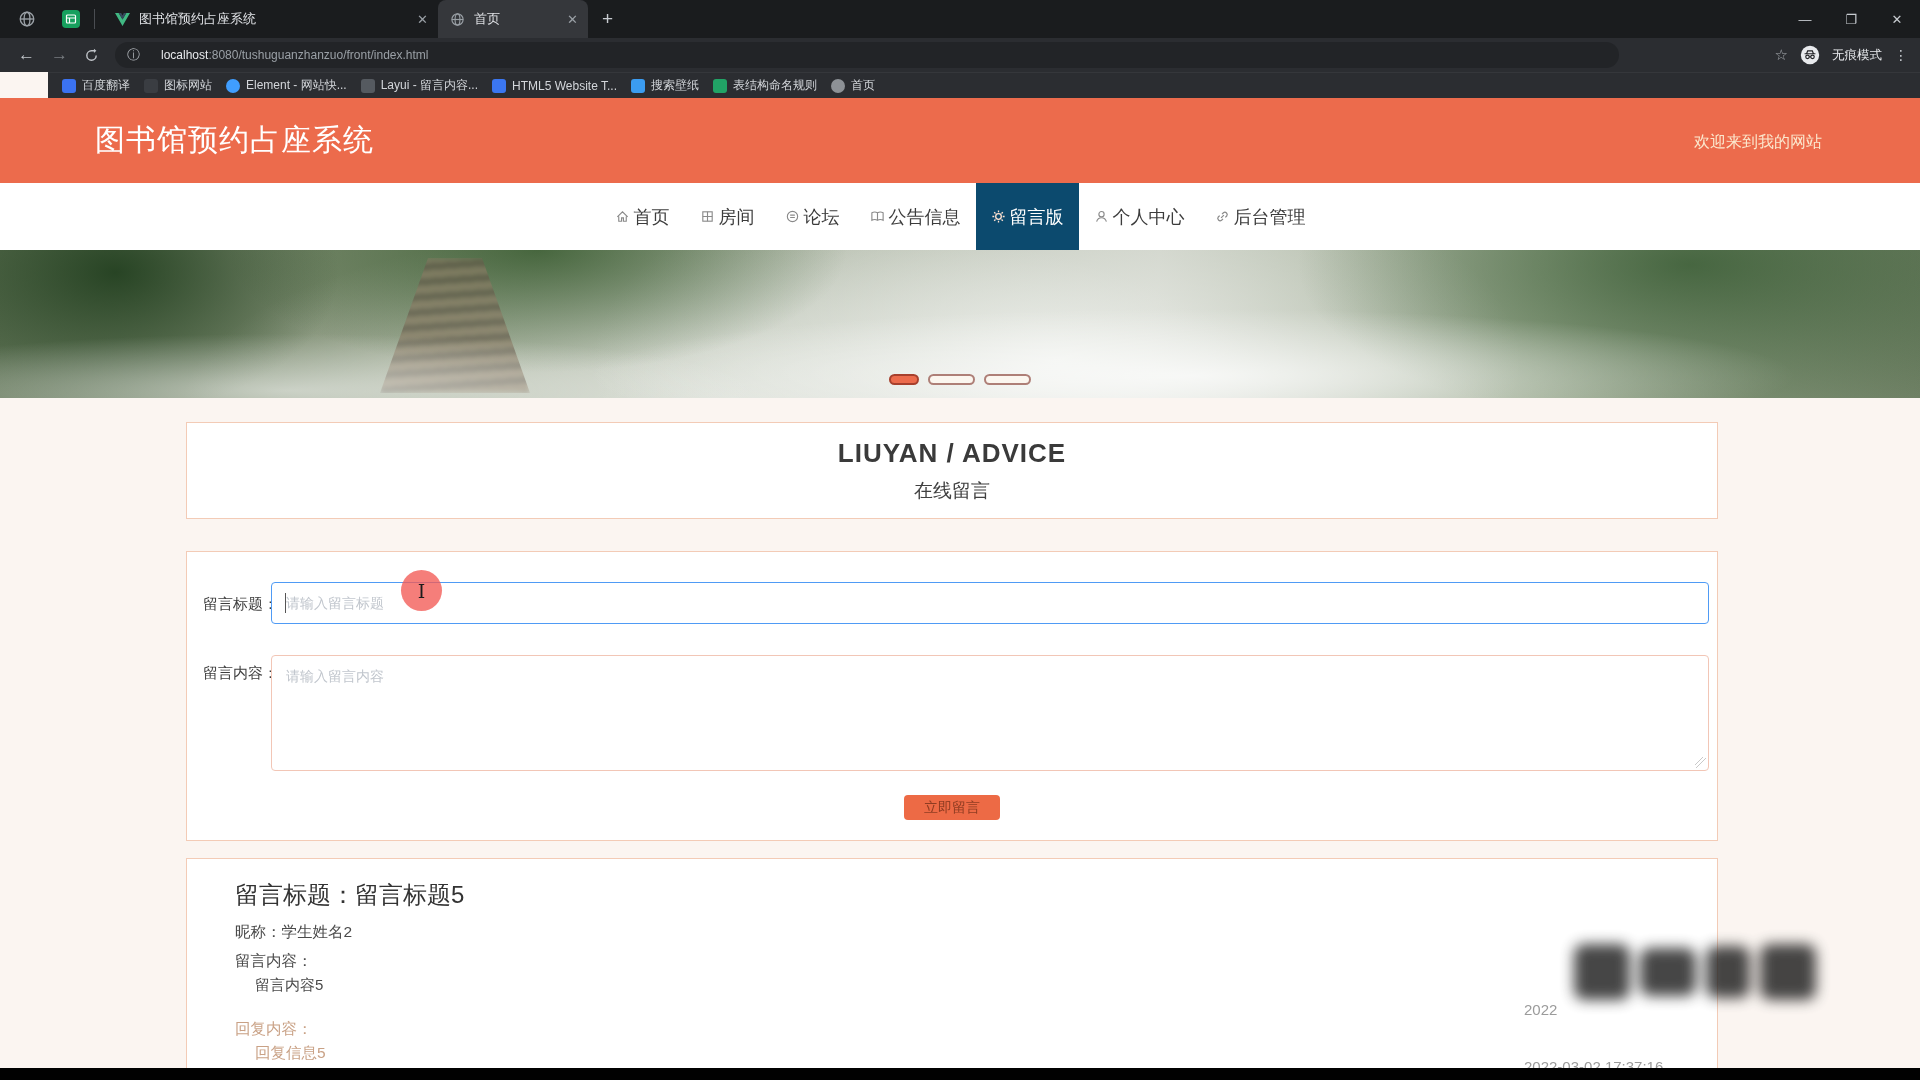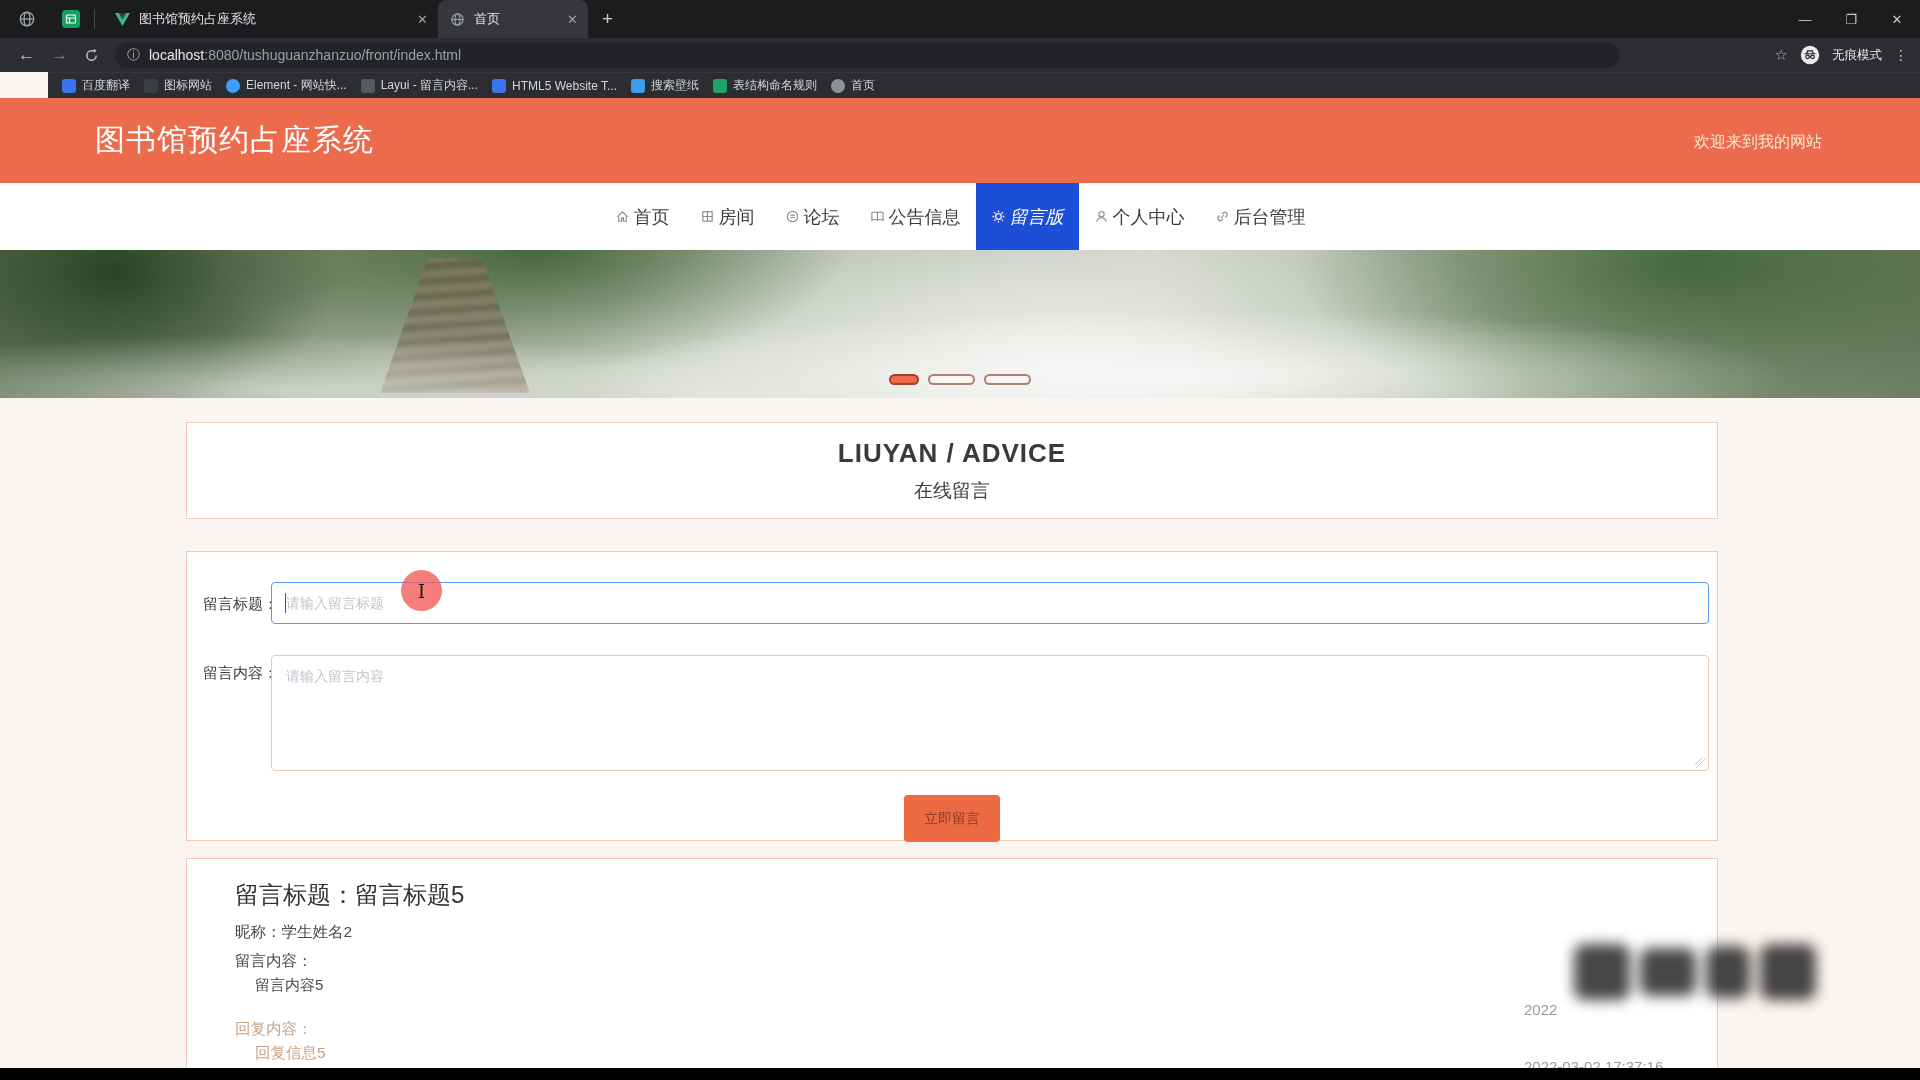--- a/index.html
+++ b/index.html
@@ -21,42 +21,42 @@
   .new-tab{color:#c7cbd0;font-size:19px;margin-left:14px;}
   .win-controls{position:absolute;right:0;top:0;height:38px;display:flex;align-items:center;gap:0;}
   .win-controls span{width:46px;text-align:center;color:#c7cbd0;font-size:13px;}
 
   .toolbar{position:absolute;top:38px;left:0;width:1920px;height:34px;background:#2b2d31;display:flex;align-items:center;}
   .nav-arrow{font-size:17px;color:#c2c6cb;margin-left:18px;}
   .nav-arrow.fwd{color:#787c81;margin-left:16px;}
   .reload-icon{width:15px;height:15px;color:#c2c6cb;margin-left:16px;}
   .omnibox{display:flex;align-items:center;margin-left:16px;width:1480px;height:26px;background:#222427;border-radius:13px;padding:0 12px;}
   .omnibox .info-icon{color:#a7abb0;font-size:13px;margin-right:9px;}
-  .omnibox .url{font-size:14px;color:#9aa0a6;white-space:nowrap;}
+  .omnibox .url{font-size:12px;color:#9aa0a6;white-space:nowrap;margin-left:12px;}
   .omnibox .url b{color:#e8eaed;font-weight:normal;}
   .toolbar-right{position:absolute;right:12px;top:38px;height:34px;display:flex;align-items:center;gap:12px;}
   .star-icon{color:#a7abb0;font-size:15px;}
   .incog{display:flex;align-items:center;gap:12px;color:#e8eaed;font-size:12.5px;}
   .incog svg{width:20px;height:20px;}
   .kebab-icon{color:#c7cbd0;font-size:14px;letter-spacing:0;}
 
   .bookmarks{position:absolute;top:72px;left:0;width:1920px;height:26px;background:#2b2d31;border-top:1px solid rgba(255,255,255,0.05);display:flex;align-items:center;gap:14px;padding-left:14px;box-sizing:border-box;margin-left:48px;}
   .bm{display:flex;align-items:center;gap:6px;color:#d3d6da;font-size:12px;white-space:nowrap;}
   .bm .bm-ico{width:14px;height:14px;border-radius:3px;flex:0 0 auto;display:inline-block;}
 
   
   .site-header{position:absolute;top:98px;left:0;width:1920px;height:85px;background:#ec6b4c;}
   .site-title{position:absolute;left:95px;top:22px;color:#fff;font-size:30px;letter-spacing:1px;}
   .site-welcome{position:absolute;right:98px;top:34px;color:#fbe7cd;font-size:16px;}
 
   
   .site-nav{position:absolute;top:183px;left:0;width:1920px;height:67px;background:#fff;display:flex;justify-content:center;}
   .nav-item{display:flex;align-items:center;height:67px;padding:0 15px;font-size:18px;color:#3c3c3c;gap:4px;}
   .nav-item svg{width:15px;height:15px;color:#8a8a8a;}
-  .nav-item.active{background:#1d4ed8;color:#fff;font-style:italic;}
+  .nav-item.active{background:#0c4a6e;color:#fff;}
   .nav-item.active svg{color:#ffe3d2;}
 
   
   .banner{position:absolute;top:250px;left:0;width:1920px;height:148px;overflow:hidden;
     background:
       radial-gradient(ellipse 320px 200px at 6% 15%, rgba(28,58,26,0.85), rgba(28,58,26,0) 70%),
       radial-gradient(ellipse 430px 170px at 28% 0%, rgba(44,82,36,0.75), transparent 72%),
       radial-gradient(ellipse 560px 230px at 88% 10%, rgba(42,80,38,0.7), transparent 70%),
       radial-gradient(ellipse 620px 280px at 55% 75%, rgba(238,240,236,0.95), transparent 75%),
       radial-gradient(ellipse 760px 260px at 38% 105%, rgba(222,226,218,0.95), transparent 72%),
@@ -82,21 +82,21 @@
   .form-card{margin-top:32px;height:290px;}
   .f-label{position:absolute;left:9px;font-size:15px;color:#3d3d3d;margin-left:7px;}
   .f-label.l1{top:43px;}
   .f-label.l2{top:112px;}
   .f-input{position:absolute;left:84px;top:30px;width:1438px;height:42px;box-sizing:border-box;border:1px solid #4f9bf5;border-radius:4px;padding:0 14px;font-size:14px;color:#333;background:#fff;outline:none;font-family:inherit;}
   .f-input::placeholder,.f-textarea::placeholder{color:#c1c6cd;}
   .caret{position:absolute;left:98px;top:41px;width:1px;height:20px;background:#555;}
   .f-textarea{position:absolute;left:84px;top:103px;width:1438px;height:116px;box-sizing:border-box;border:1px solid #f2c6b6;border-radius:4px;padding:12px 14px;font-size:14px;color:#333;background:#fff;resize:none;outline:none;font-family:inherit;}
   .grip{position:absolute;left:1508px;top:205px;width:11px;height:11px;background:
      linear-gradient(135deg,transparent 0 5px,#c9c9c9 5px 6px,transparent 6px 8px,#c9c9c9 8px 9px,transparent 9px);}
-  .submit-btn{position:absolute;left:50%;transform:translateX(-50%);top:243px;height:47px;padding:0 20px;background:#ed6a45;border:none;border-radius:4px;font-size:14px;color:#8f3c22;font-family:inherit;}
+  .submit-btn{position:absolute;left:50%;transform:translateX(-50%);top:243px;height:25px;padding:0 20px;background:#ed6a45;border:none;border-radius:4px;font-size:14px;color:#8f3c22;font-family:inherit;}
 
   .cursor-glow{position:absolute;left:214px;top:18px;width:41px;height:41px;border-radius:50%;background:rgba(242,90,85,0.78);display:flex;align-items:center;justify-content:center;z-index:5;}
   .ibeam{font-family:"DejaVu Serif",serif;font-size:19px;color:#1c1c1c;}
 
   .msg-card{margin-top:17px;height:360px;}
   .m-title{position:absolute;left:48px;top:20px;font-size:24px;color:#333;}
   .m-nick{position:absolute;left:48px;top:63px;font-size:15.5px;color:#4a4a4a;}
   .m-clabel{position:absolute;left:48px;top:92px;font-size:15.5px;color:#4a4a4a;}
   .m-content{position:absolute;left:68px;top:117px;font-size:15px;color:#4a4a4a;}
   .m-rlabel{position:absolute;left:48px;top:160px;font-size:15.5px;color:#c9a185;}

